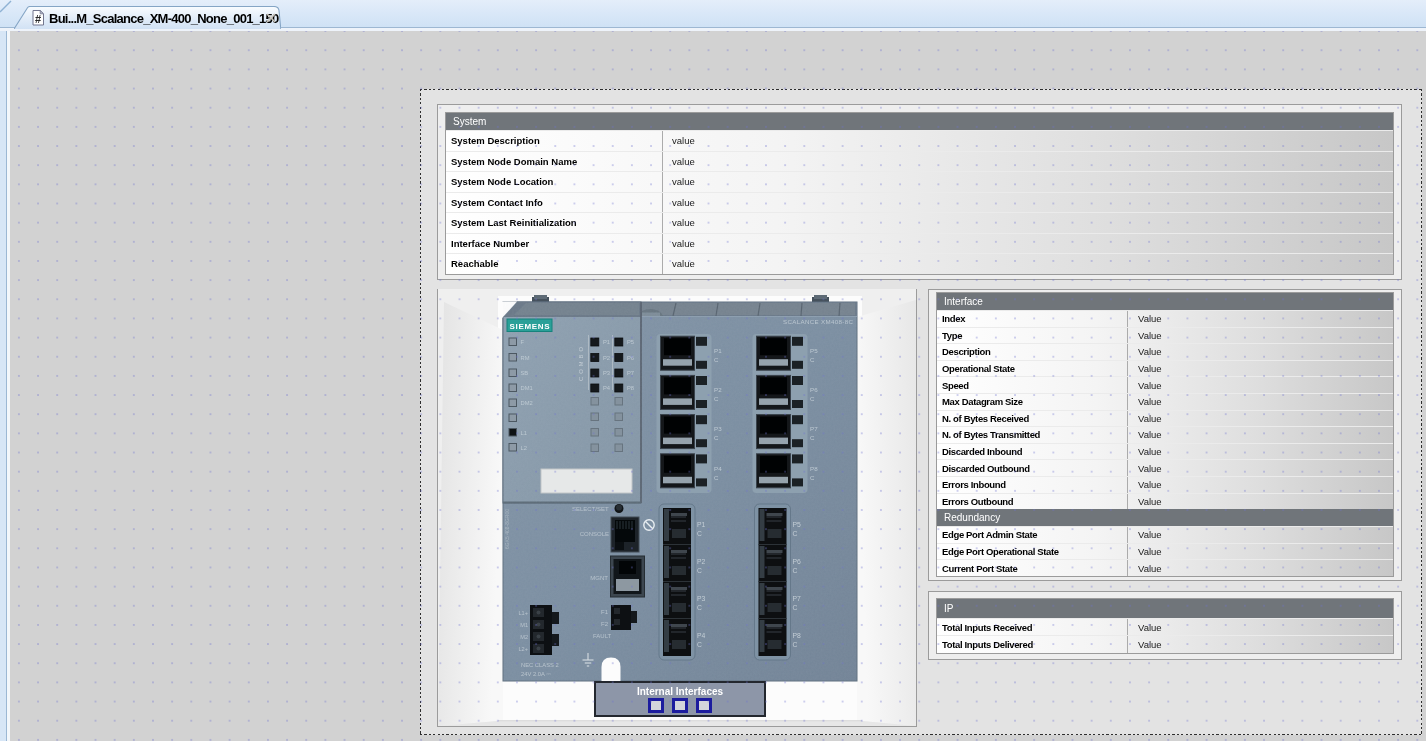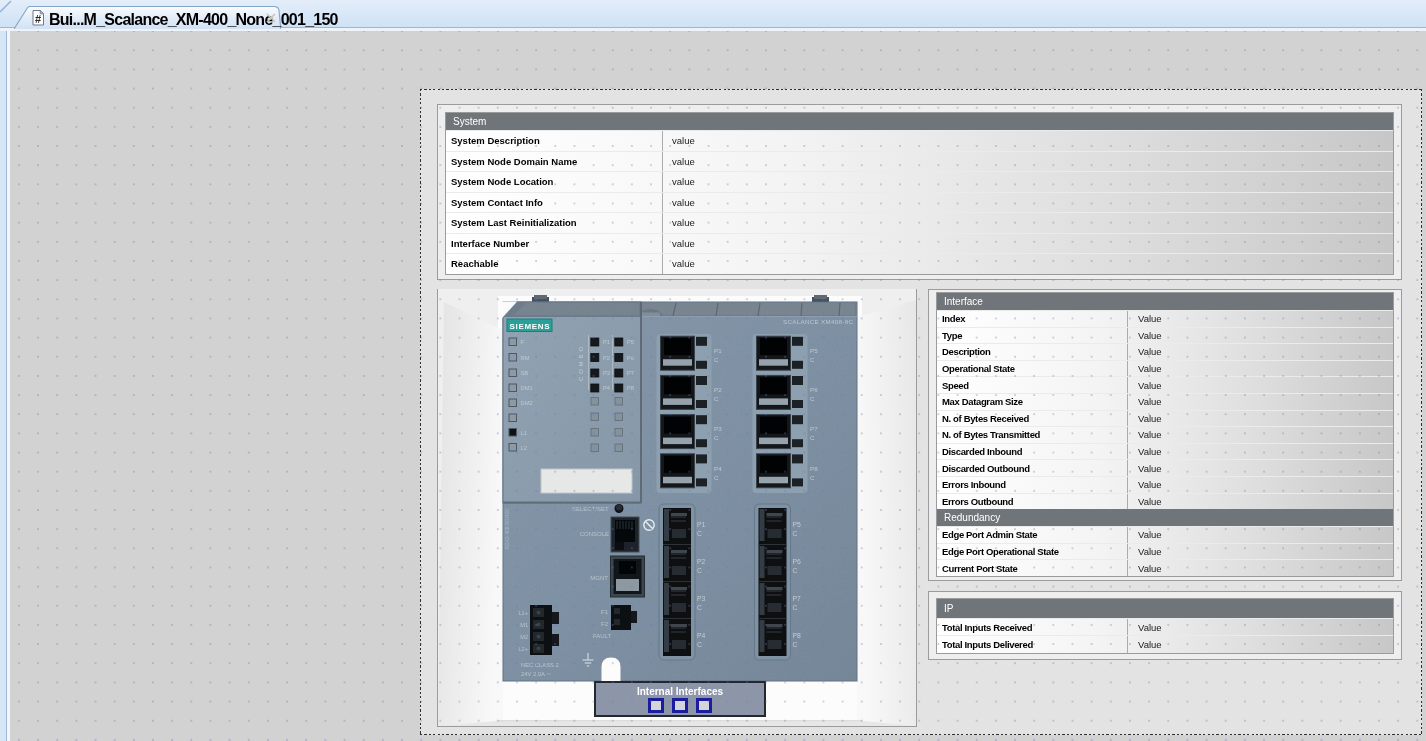--- a/index.html
+++ b/index.html
@@ -6,21 +6,21 @@
 html,body { width:1426px; height:741px; overflow:hidden; font-family:"Liberation Sans", sans-serif; }
 body { position:relative; background:#d9e7f7; }
 .abs { position:absolute; }
 
 
 #tabstrip { left:0; top:0; width:1426px; height:31px;
   background:linear-gradient(to bottom,#e4eefa 0%,#dae8f8 40%,#cce0f4 100%); }
 #tabline { left:281px; top:27px; width:1145px; height:1px; background:#9db7d2; }
 #tabunder { left:0px; top:28px; width:1426px; height:3px; background:#eef3fa; }
 #tab { left:14px; top:6px; width:267px; height:23px; }
-#tabtext { left:49px; top:10.5px; font-size:16px; font-weight:bold; color:#000; letter-spacing:-0.75px; white-space:nowrap;text-align:right; }
+#tabtext { left:49px; top:10.5px; font-size:13px; font-weight:bold; color:#000; letter-spacing:-0.75px; white-space:nowrap;text-align:right; }
 #closex { left:264px; top:11px; width:15px; height:15px; }
 
 
 #leftmargin { left:0; top:31px; width:6px; height:710px; background:#d7e6f6; }
 #leftline { left:6px; top:31px; width:1px; height:710px; background:#9cb8d4; }
 #leftwhite { left:7px; top:31px; width:3px; height:710px; background:#f3f7fb; }
 #canvas { left:10px; top:31px; width:1416px; height:710px; background:#d2d2d2; }
 
 
 #faceplate { left:420px; top:89px; width:1002px; height:646px; background:#e3e3e3; }

